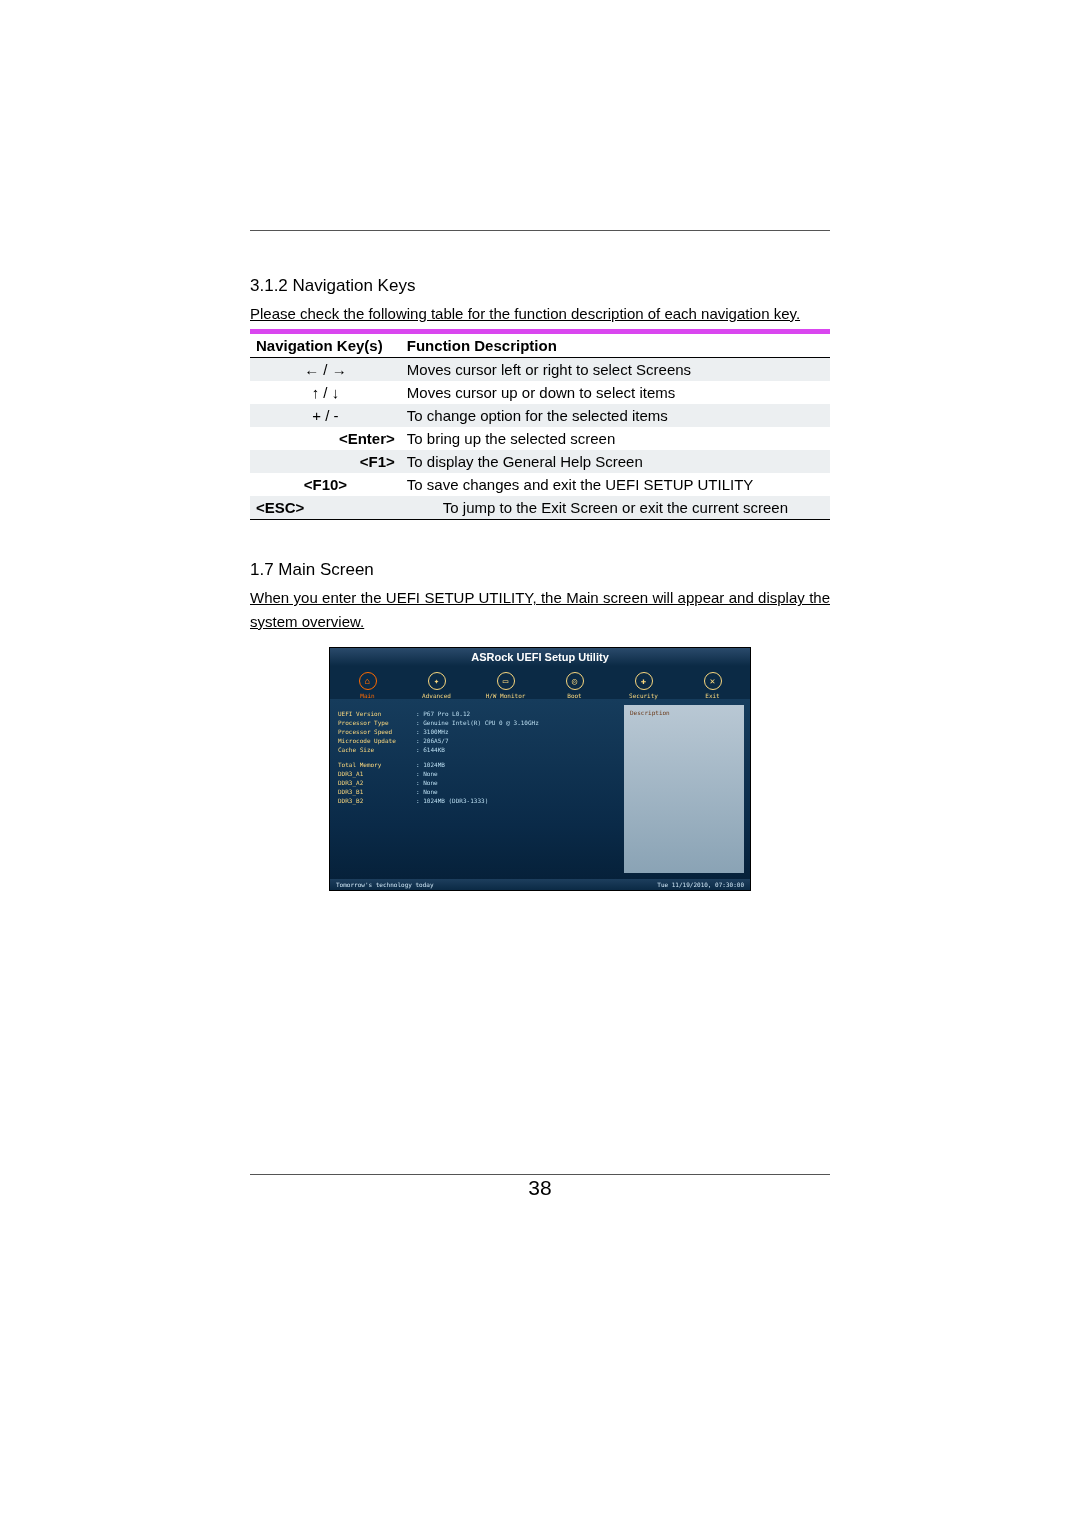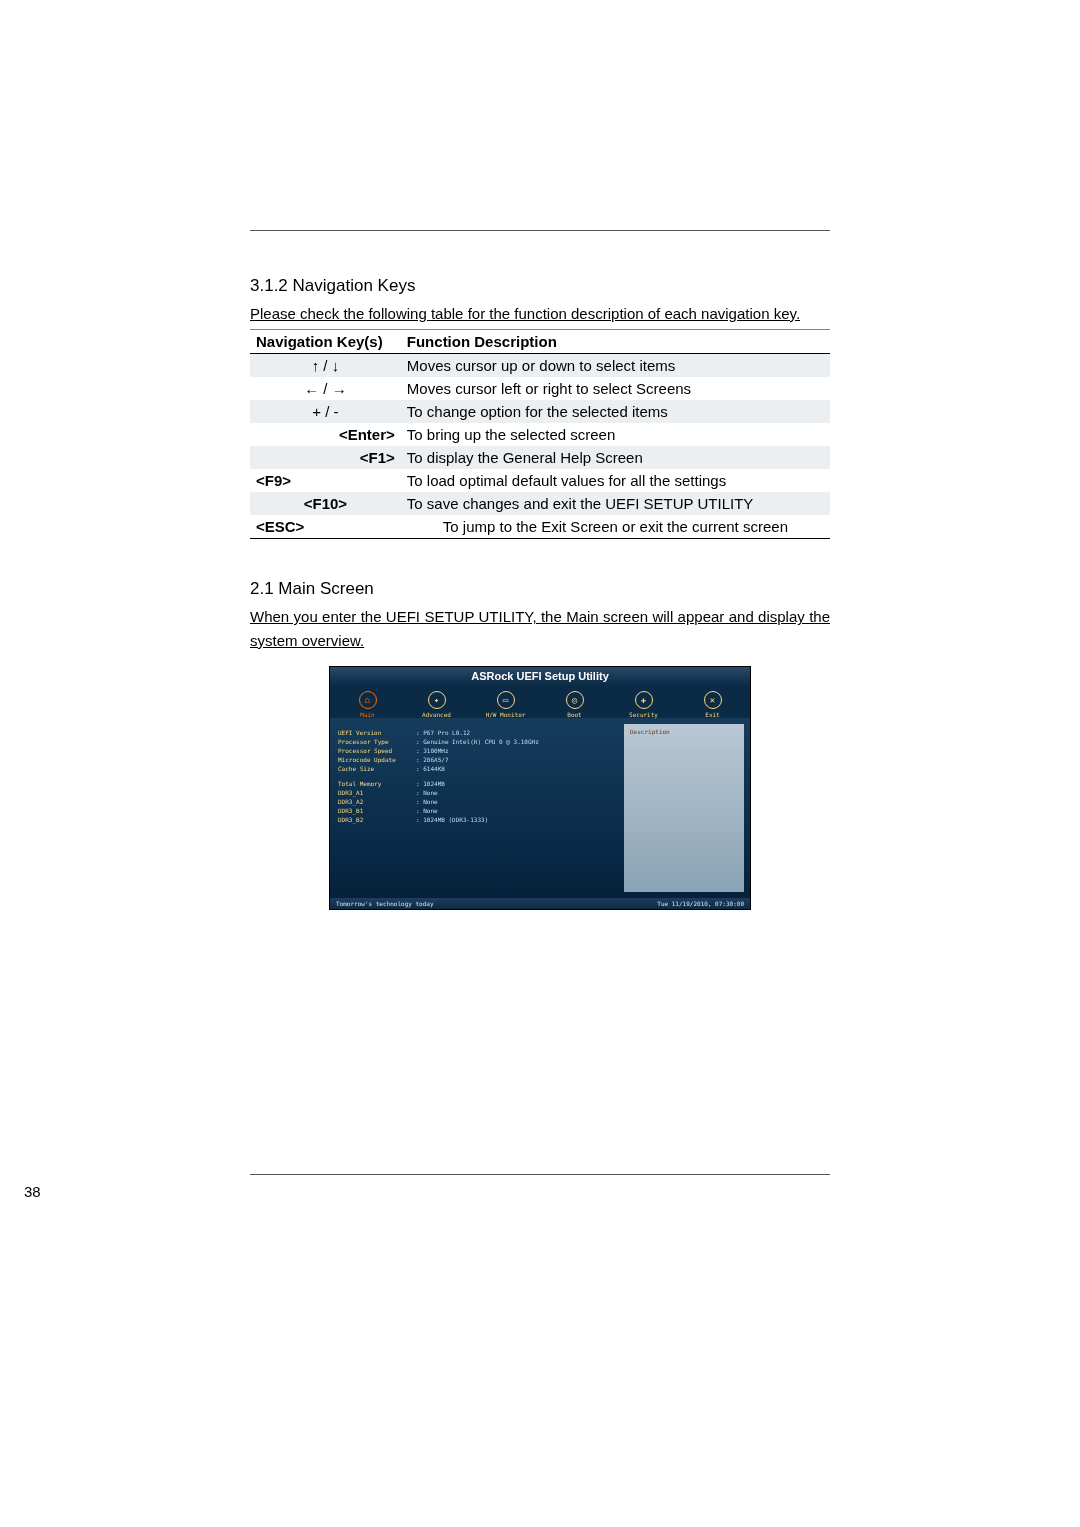--- a/index.html
+++ b/index.html
@@ -33,21 +33,21 @@
   }
   table.nav {
     width: 100%;
     border-collapse: collapse;
     font-size: 15px;
   }
   table.nav th {
     text-align: left;
     font-weight: bold;
     padding: 3px 6px;
-    border-top: 1px solid #d946ef;
+    border-top: 5px solid #d946ef;
     border-bottom: 1px solid #000;
   }
   table.nav td {
     padding: 3px 6px;
     vertical-align: middle;
   }
   table.nav tr:nth-child(odd) td { background: #eceff1; }
   table.nav tr:nth-child(even) td { background: #fff; }
   table.nav td.keycol { width: 26%; text-align: center; font-weight: bold;}
   table.nav td.keycol.sym { font-weight: normal; }
@@ -132,78 +132,74 @@
   .bottom-rule {
     position: absolute;
     left: 250px; right: 250px;
     bottom: 155px;
     border-top: 1px solid #555;
   }
   .page-num {
     position: absolute;
     left: 0; right: 0;
     bottom: 130px;
-    font-size: 15px;
-    padding-left: 24px;
+    text-align: center;
+    font-size: 21px;
   }
 </style>
 </head>
 <body>
 
 <div class="page">
   <div class="top-rule"></div>
 
   <div class="section-heading">3.1.2  Navigation Keys</div>
   <p class="body-text">Please check the following table for the function description of each navigation key.</p>
 
   <table class="nav">
     <thead>
       <tr>
         <th>Navigation Key(s)</th>
         <th>Function Description</th>
       </tr>
     </thead>
     <tbody>
       <tr>
+        <td class="keycol sym"><span class="arrow-lr"></span></td>
+        <td>Moves cursor left or right to select Screens</td>
+      </tr>
+      <tr>
         <td class="keycol sym"><span class="arrow-ud"></span></td>
         <td>Moves cursor up or down to select items</td>
       </tr>
       <tr>
-        <td class="keycol sym"><span class="arrow-lr"></span></td>
-        <td>Moves cursor left or right to select Screens</td>
-      </tr>
-      <tr>
         <td class="keycol sym">+  /  -</td>
         <td>To change option for the selected items</td>
       </tr>
       <tr>
         <td class="keycol" style="text-align:right">&lt;Enter&gt;</td>
         <td>To bring up the selected screen</td>
       </tr>
       <tr>
         <td class="keycol" style="text-align:right">&lt;F1&gt;</td>
         <td>To display the General Help Screen</td>
       </tr>
       <tr>
-        <td class="keycol" style="text-align:left">&lt;F9&gt;</td>
-        <td>To load optimal default values for all the settings</td>
-      </tr>
-      <tr>
         <td class="keycol" style="text-align:center">&lt;F10&gt;</td>
         <td>To save changes and exit the UEFI SETUP UTILITY</td>
       </tr>
       <tr>
         <td class="keycol" style="text-align:left">&lt;ESC&gt;</td>
         <td>To jump to the Exit Screen or exit the current screen</td>
       </tr>
     </tbody>
   </table>
 
   <div class="sec32">
-    <div class="section-heading">2.1  Main Screen</div>
+    <div class="section-heading">1.7  Main Screen</div>
     <p class="body-text">When you enter the UEFI SETUP UTILITY, the Main screen will appear and display the system overview.</p>
 
     <div class="bios">
       <div class="bios-title">ASRock UEFI Setup Utility</div>
       <div class="bios-tabs">
         <div class="bios-tab active"><div class="tab-icon">⌂</div><span>Main</span></div>
         <div class="bios-tab"><div class="tab-icon">✦</div><span>Advanced</span></div>
         <div class="bios-tab"><div class="tab-icon">▭</div><span>H/W Monitor</span></div>
         <div class="bios-tab"><div class="tab-icon">◎</div><span>Boot</span></div>
         <div class="bios-tab"><div class="tab-icon">✚</div><span>Security</span></div>

